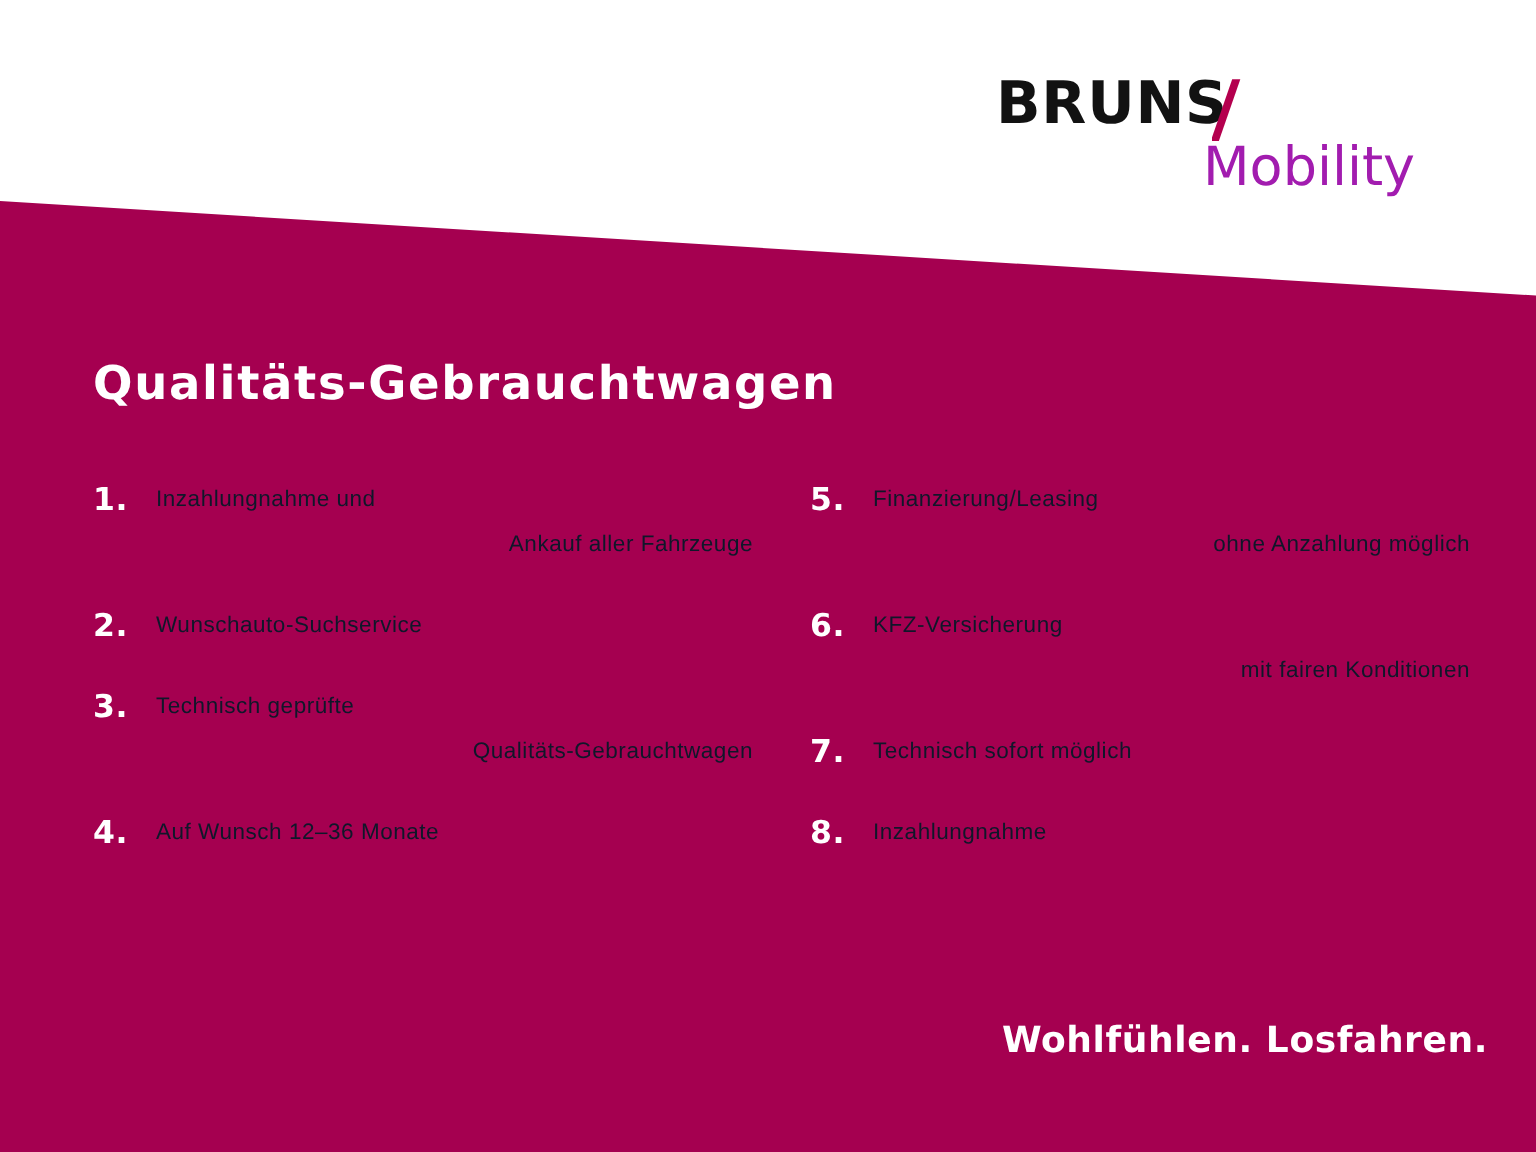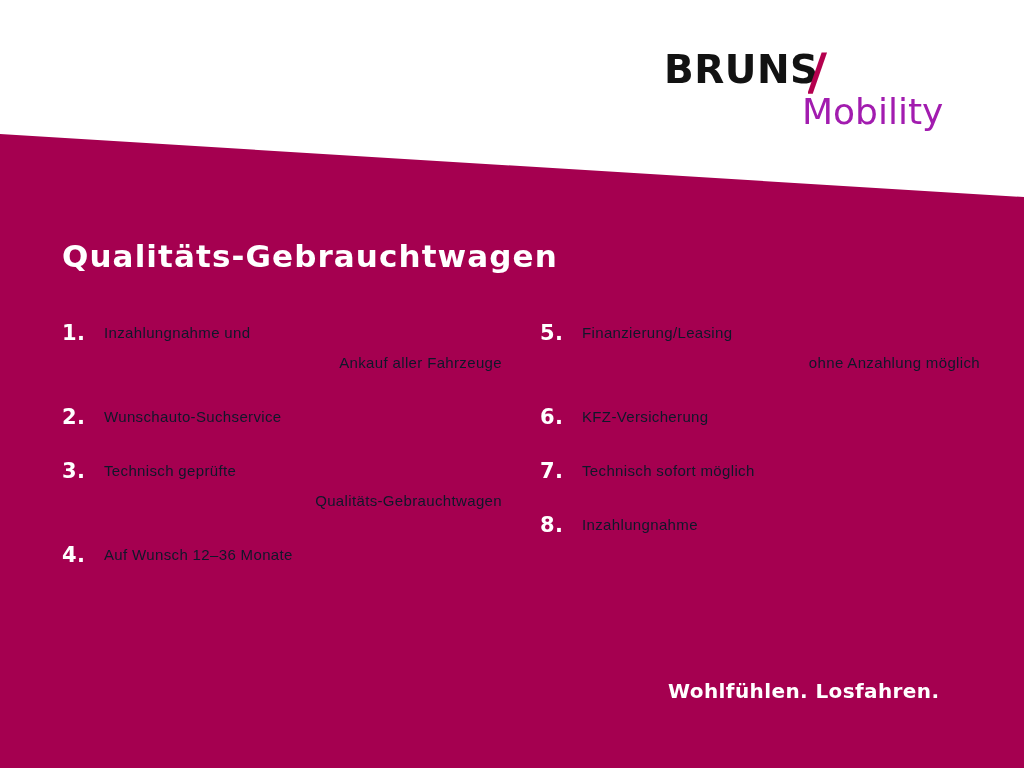--- a/index.html
+++ b/index.html
@@ -137,21 +137,21 @@
   .col-left  .feature { margin-bottom: 24px; }
   .col-right .feature { margin-bottom: 24px; }
 
   
   .tagline {
     position: absolute;
     left: 668px;
     top: 679px;
     font-family: "DejaVu Sans", "Liberation Sans", sans-serif;
     font-weight: bold;
-    font-size: 20px;
+    font-size: 24px;
     letter-spacing: 0.4px;
     color: #ffffff;
     white-space: nowrap;
   }
 </style>
 </head>
 <body>
 
 <div id="slide">
 
@@ -208,20 +208,21 @@
       <div class="feature-text">
         <span>Finanzierung/Leasing</span>
         <span class="line2">ohne Anzahlung möglich</span>
       </div>
     </div>
 
     <div class="feature">
       <div class="feature-num">6.</div>
       <div class="feature-text">
         <span>KFZ-Versicherung</span>
+        <span class="line2">mit fairen Konditionen</span>
       </div>
     </div>
 
     <div class="feature">
       <div class="feature-num">7.</div>
       <div class="feature-text">
         <span>Technisch sofort möglich</span>
       </div>
     </div>
 

